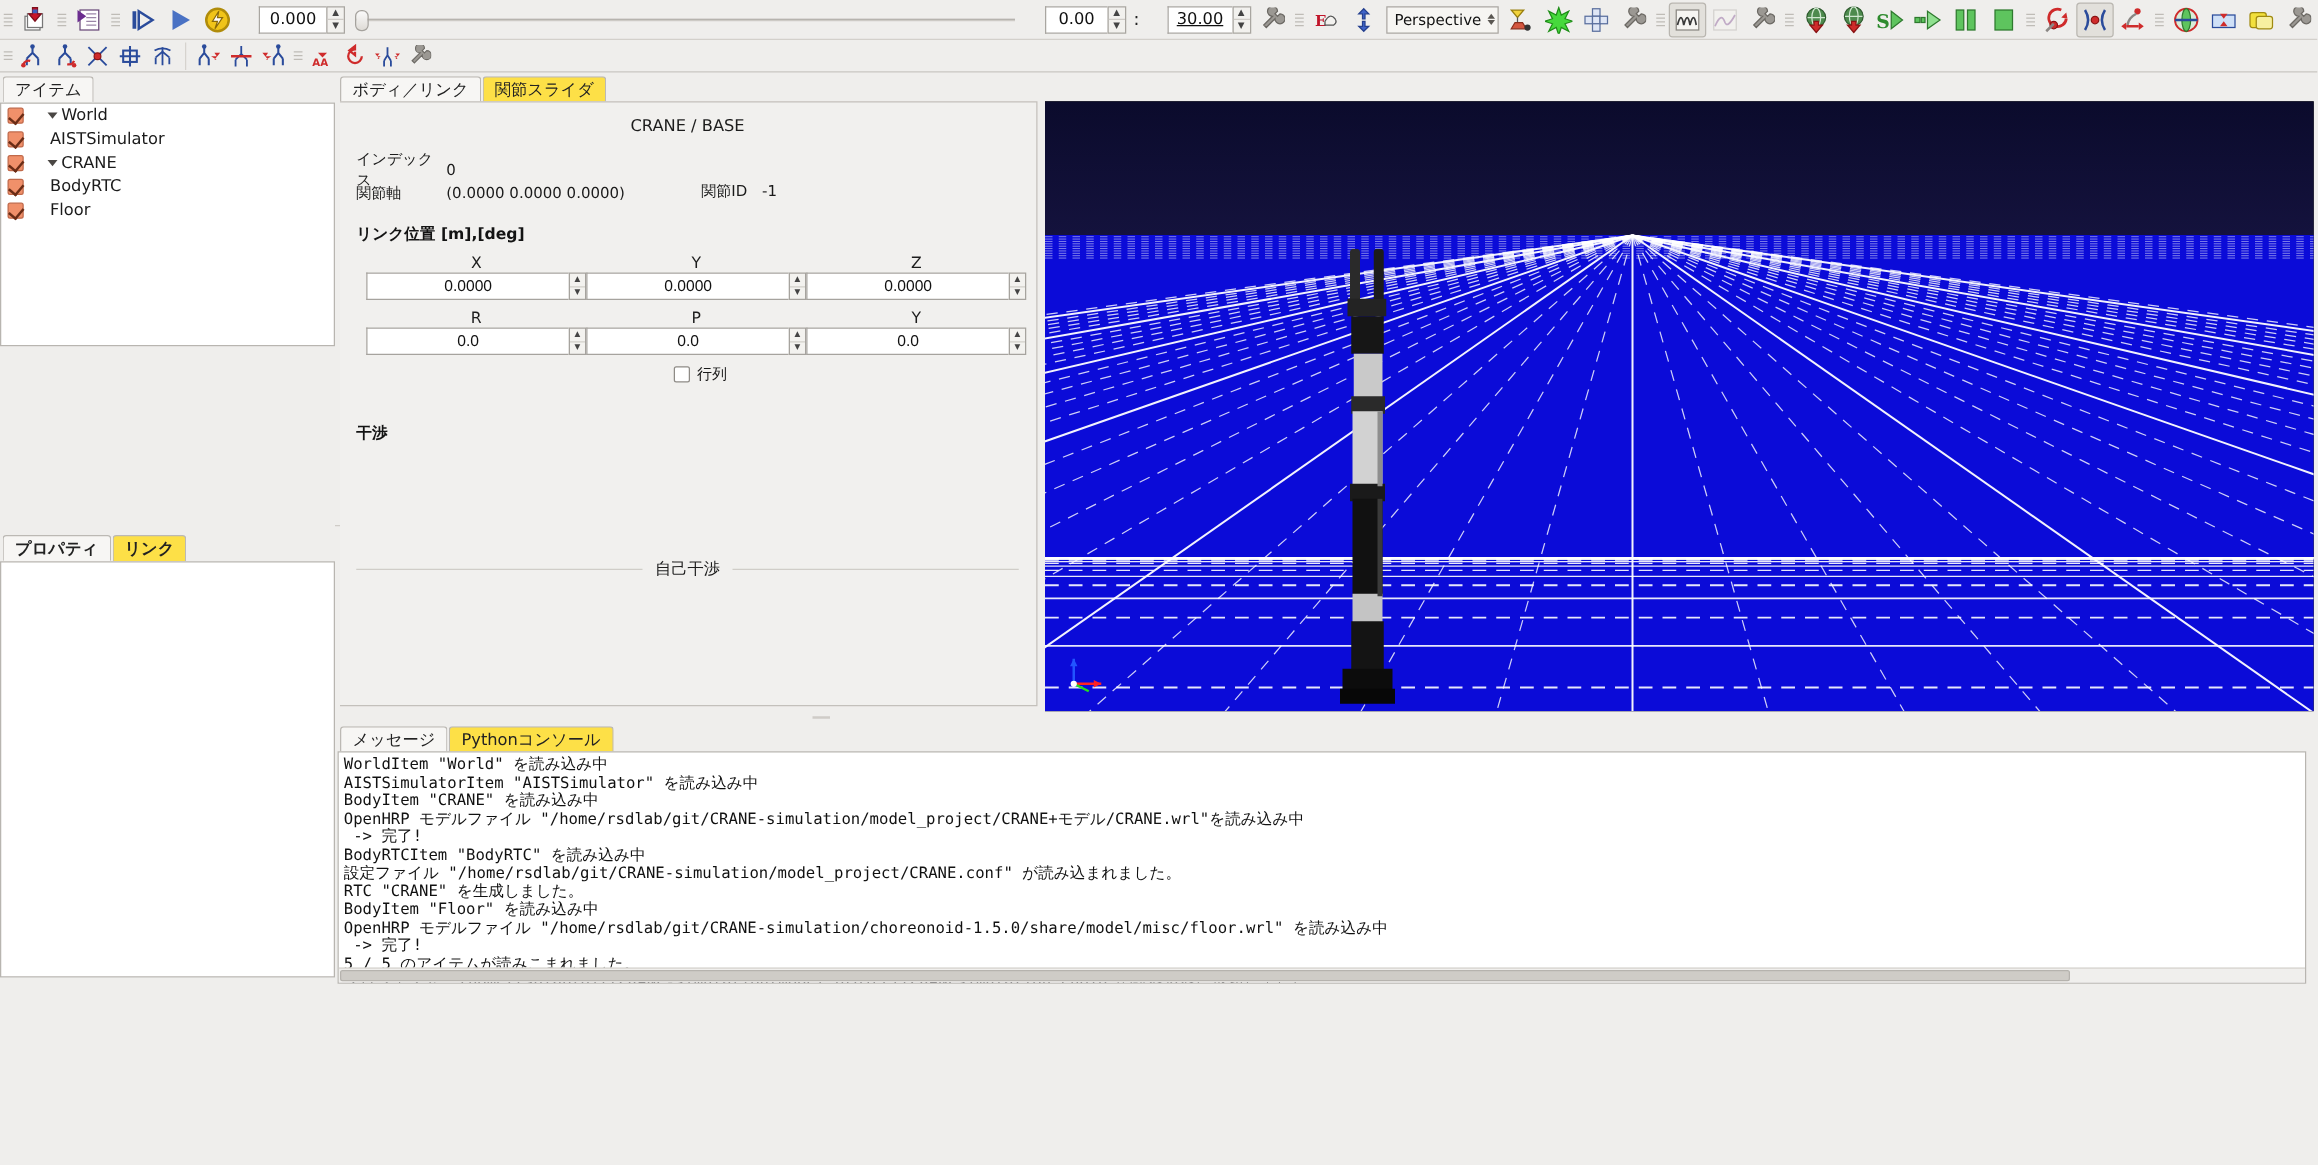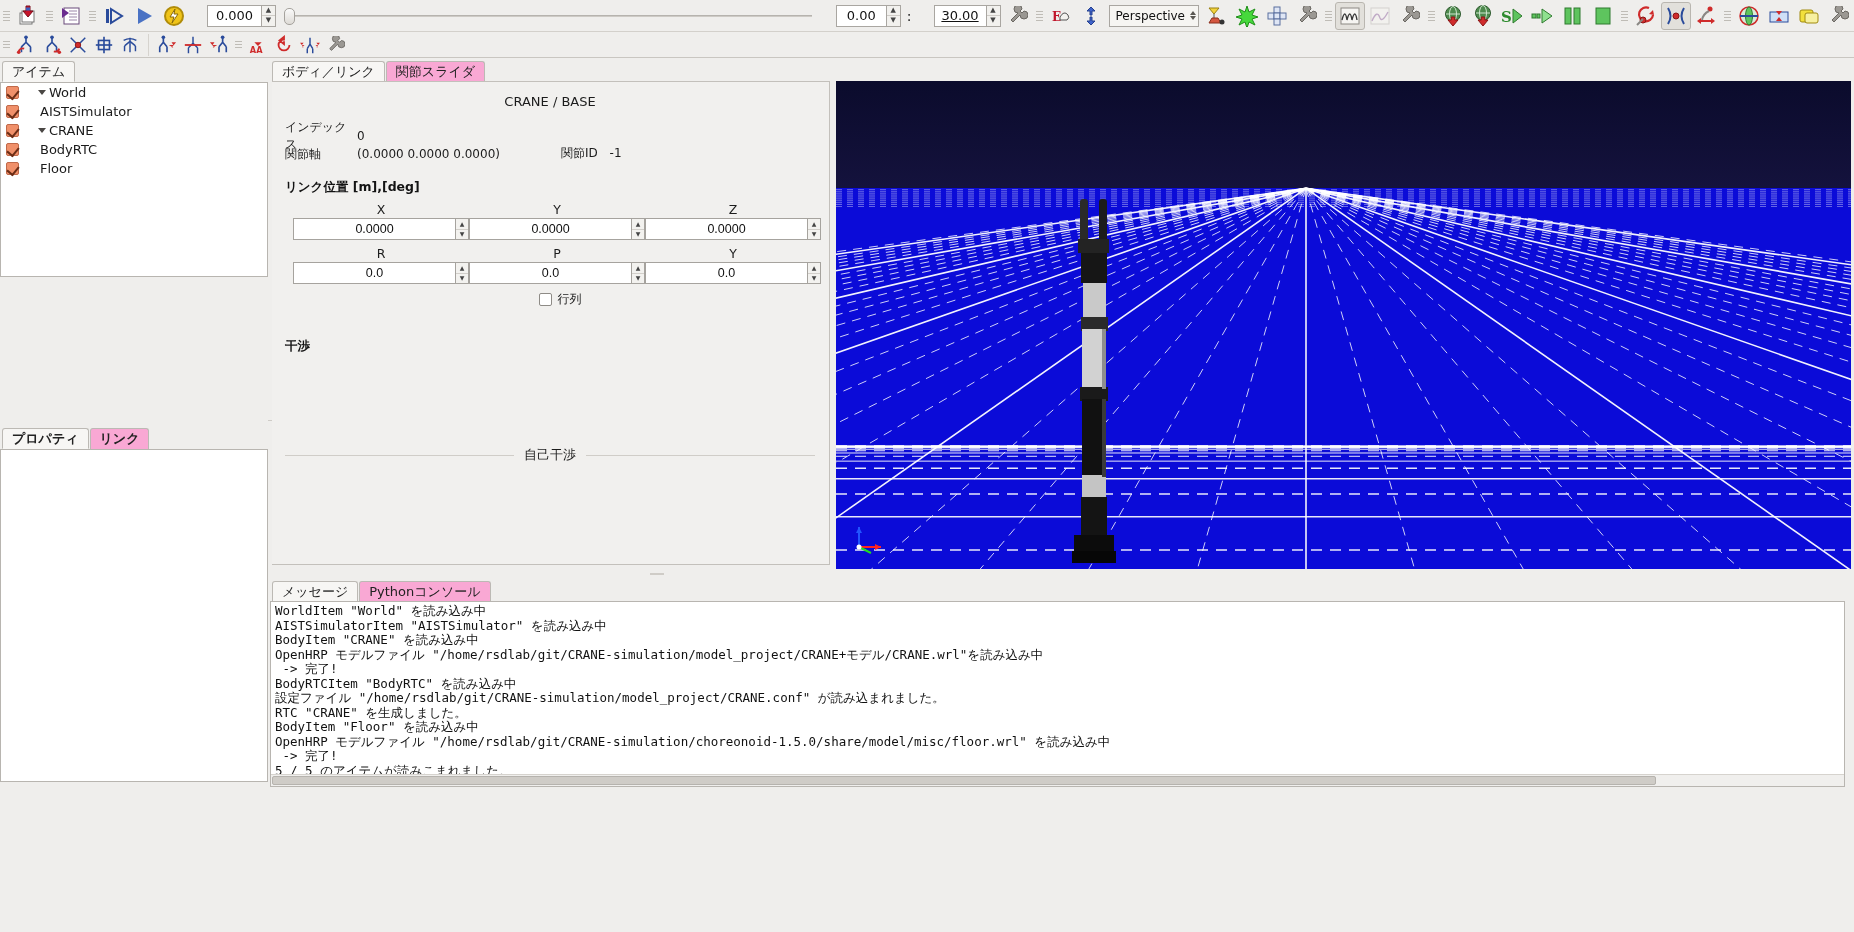--- a/index.html
+++ b/index.html
@@ -84,21 +84,21 @@
   }
   .combo .cb-arrows i.up { border-bottom: 4px solid #5a5752; }
   .combo .cb-arrows i.dn { border-top: 4px solid #5a5752; }
 
   
   .panel { position: absolute; background: #efeeec; }
   .tabbar { height: 22px; display: flex; align-items: flex-end; padding-left: 2px; }
   .tab {
     height: 21px; padding: 0 9px; display: flex; align-items: center;
     font-size: 13px; border: 1px solid #bcb9b4; border-bottom: none;
-    background: #f9a8d4; color: #222;
+    background: #fde047; color: #222;
     border-top-left-radius: 3px; border-top-right-radius: 3px; margin-right: 1px;
   }
   .tab.active { background: #f7f6f4; border-bottom: 1px solid #f7f6f4; }
   .white-body { background: #fff; border: 1px solid #b8b5b0; }
 
   
   #tree-body { position:absolute; left:0; top:22px; width:268px; height:195px; }
   .tree-row { display: flex; align-items: center; height: 19px; padding-left: 5px; }
   .chk {
     width: 13px; height: 13px; flex: none;

